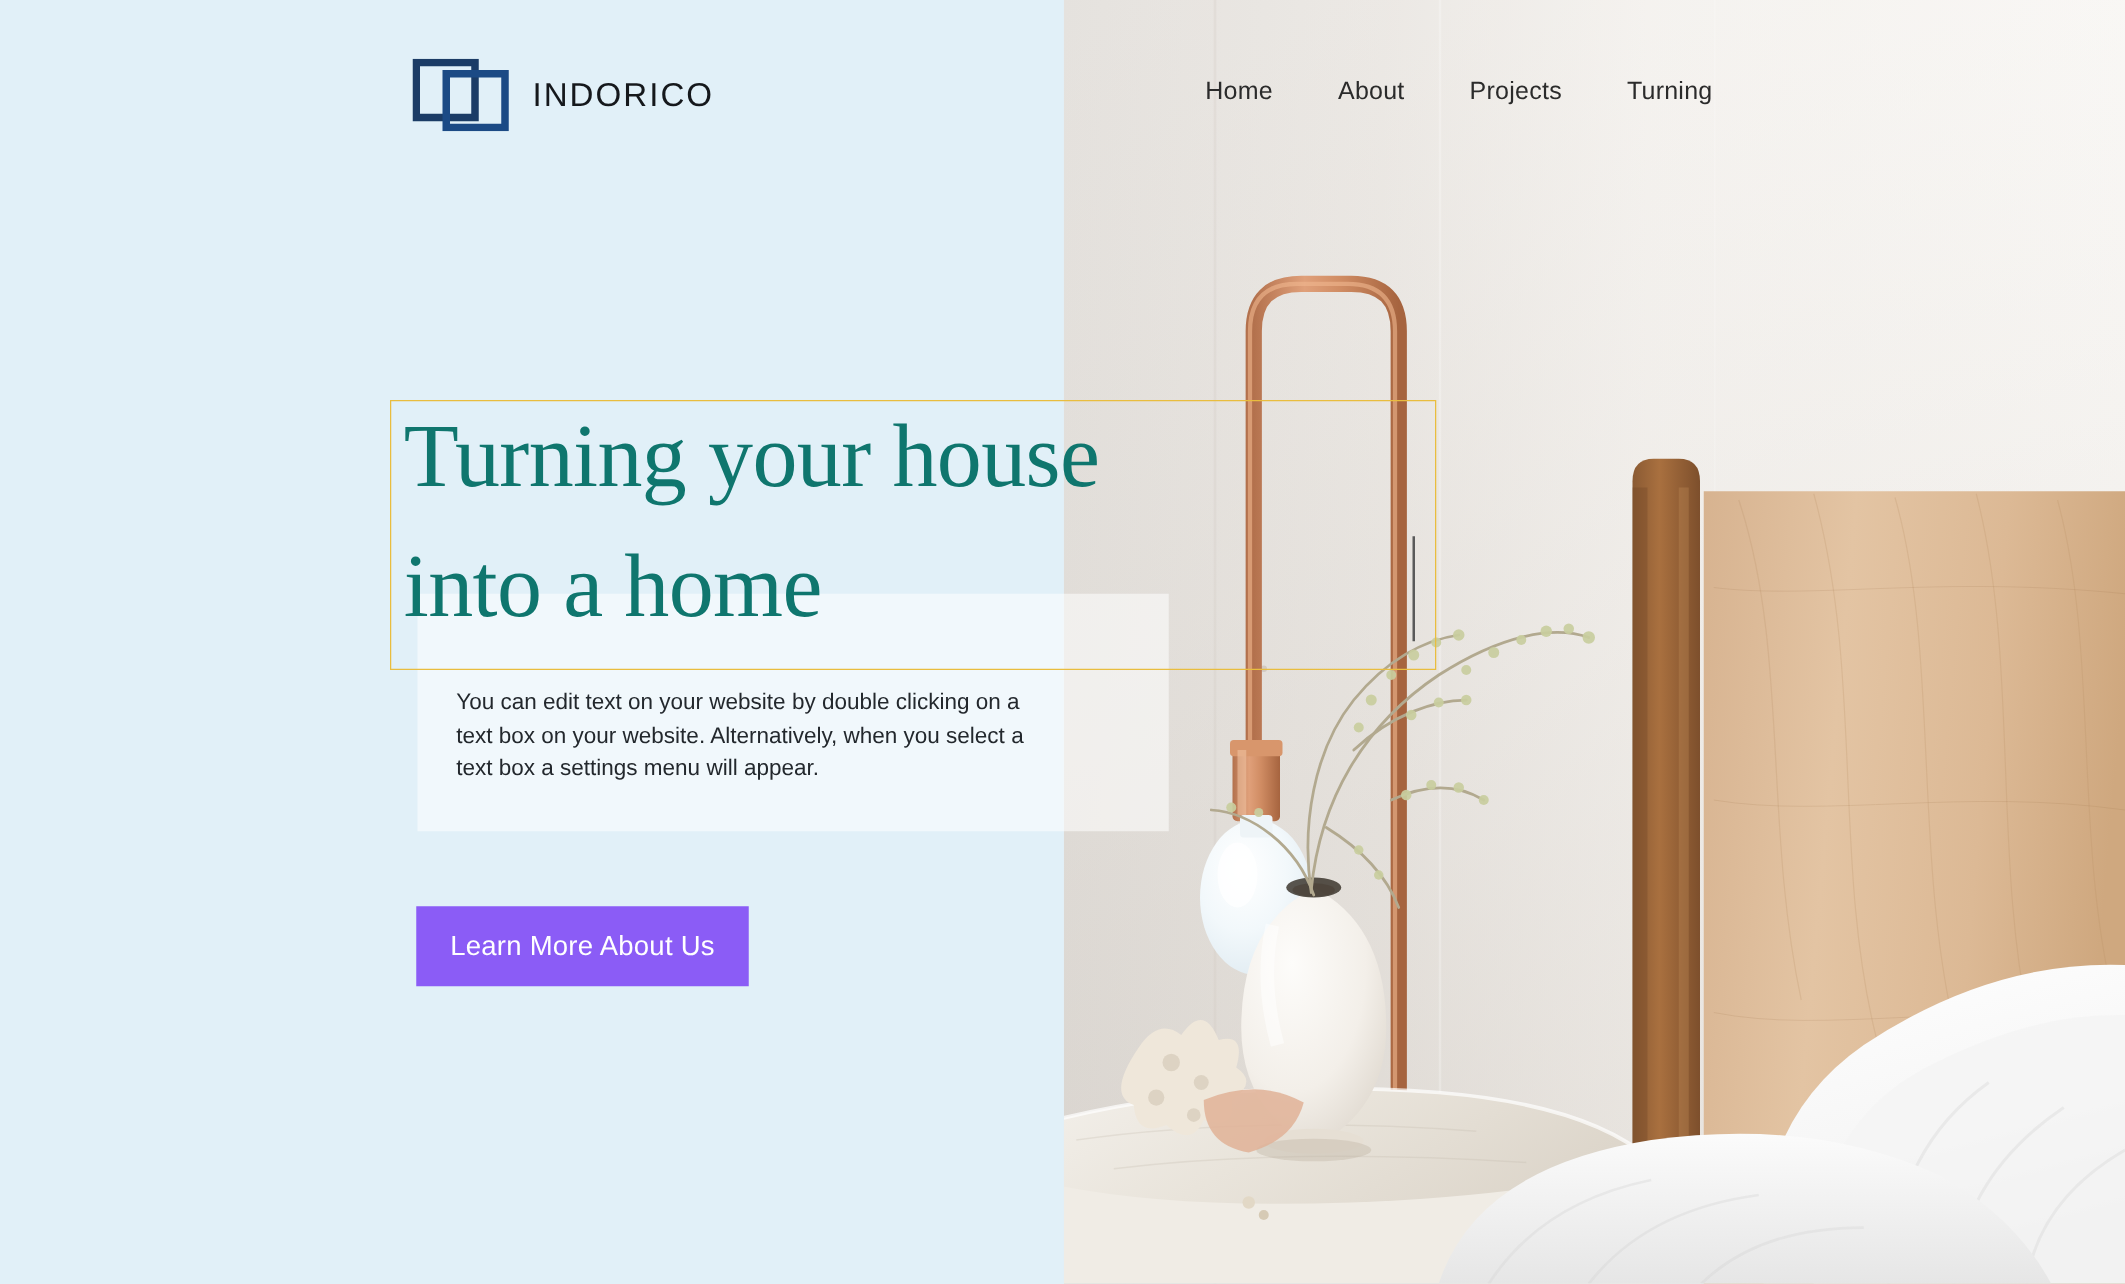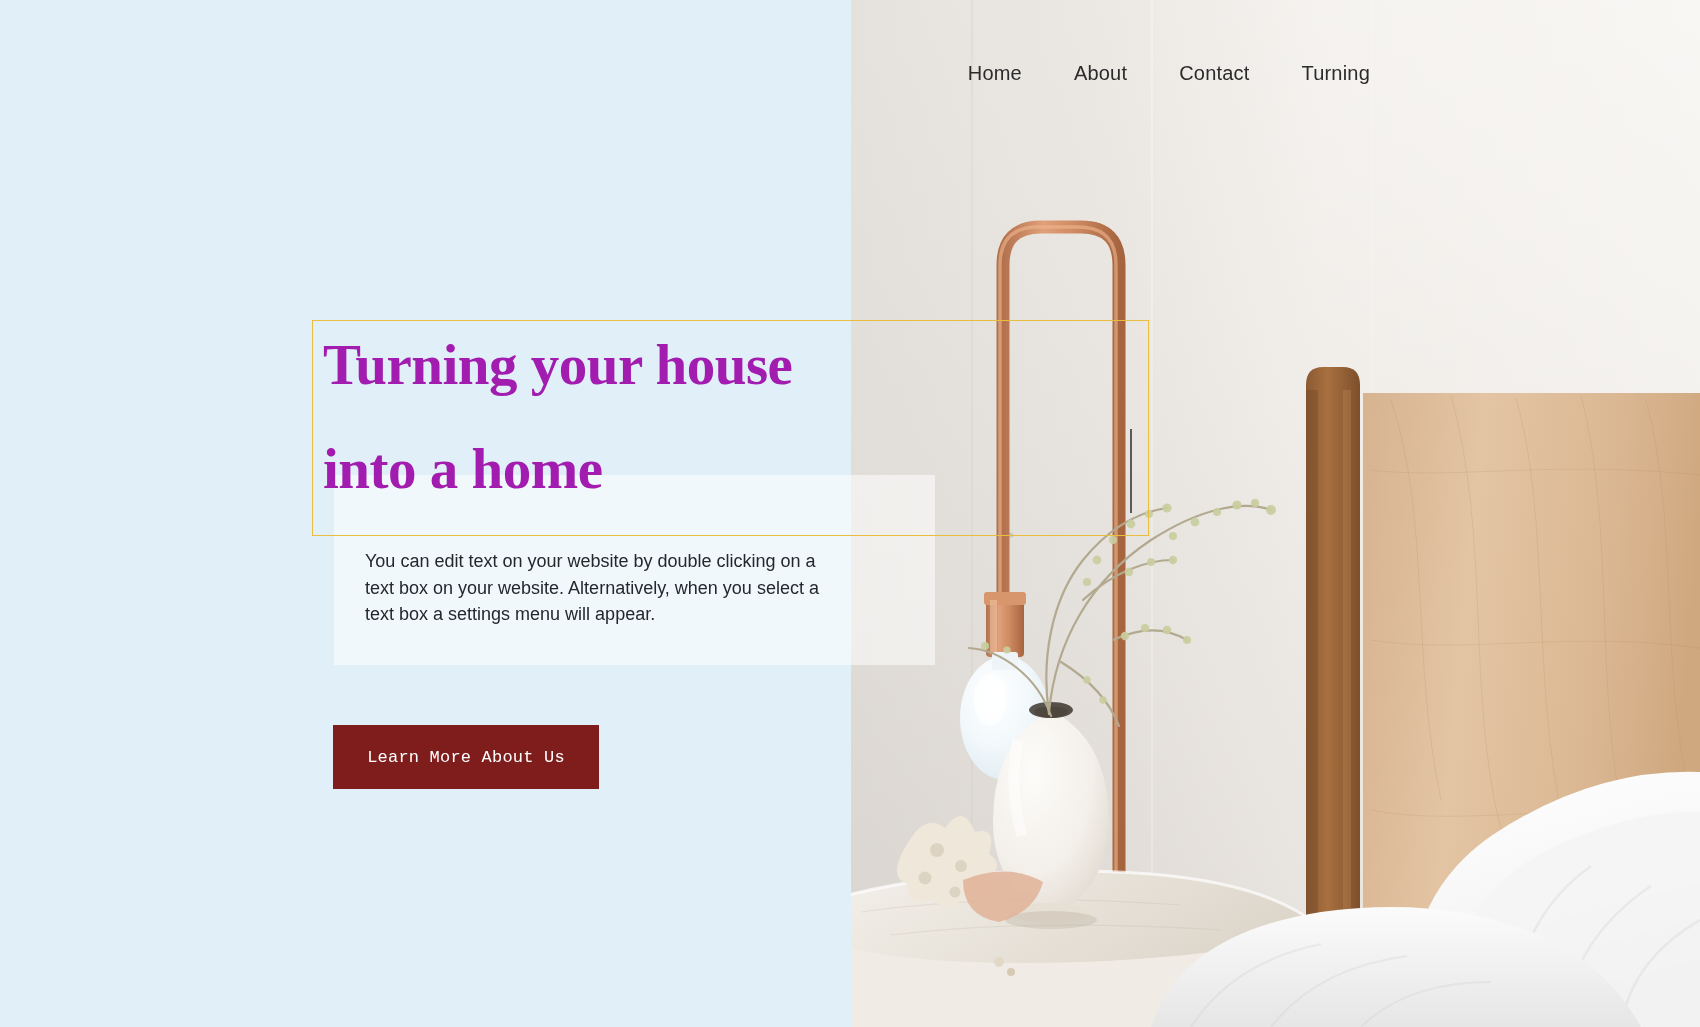--- a/index.html
+++ b/index.html
@@ -66,52 +66,52 @@
   
   .heading-box {
     position:absolute; left:312px; top:320px;
     width:837px; height:216px;
     border:1.5px solid #e9bd3e;
   }
   .heading-text {
     position:absolute; left:10px; top:-8px;
     width:820px;
     font-family:"Liberation Serif", serif;
-    font-weight:700;
-    font-size:57px;
+    font-weight:400;
+    font-size:72px;
     line-height:104px;
-    color:#a21caf;
+    color:#0f766e;
     letter-spacing:-0.5px;
     white-space:pre-line;
   }
   .caret {
     position:absolute; left:817px; top:108px;
     width:2px; height:84px; background:#5a5a5a;
   }
 
   .hero-para {
     position:absolute; left:365px; top:548px;
     width:460px;
     font-size:18px;
     line-height:26.6px;
     color:#23282d;
     white-space:pre-line;
   }
 
   .cta-button {
     position:absolute; left:333px; top:725px;
     width:266px; height:64px;
-    background:#7f1d1d;
+    background:#8b5cf6;
     border:none;
     color:#ffffff;
-    font-size:17px;
+    font-size:22px;
     letter-spacing:.2px;
     display:flex; align-items:center; justify-content:center;
     cursor:pointer;
-    font-family:Liberation Mono, monospace;
+    font-family:Liberation Sans, sans-serif;
   }
 </style>
 </head>
 <body>
 
 <div class="canvas">
 
   <div class="photo">
     <svg class="photo-svg" viewBox="0 0 849 1027" preserveAspectRatio="xMidYMid slice">
       <defs>
@@ -284,25 +284,34 @@
         <path d="M340 1027 Q382 962 470 944"></path>
         <path d="M420 1027 Q466 968 556 956"></path>
         <path d="M510 1027 Q556 982 640 982"></path>
       </g>
     </svg>
   </div>
 
   <div class="left-panel"></div>
 
   <div class="site-header">
+    <div class="logo-wrap">
+      <span class="logo-mark">
+        <svg width="78" height="58" viewBox="0 0 78 58">
+          <rect x="3" y="3" width="47" height="44" fill="none" stroke="#1b3c66" stroke-width="6"></rect>
+          <rect x="27" y="12" width="47" height="43" fill="none" stroke="#1b4a85" stroke-width="6"></rect>
+        </svg>
+      </span>
+      <span class="logo-text">INDORICO</span>
+    </div>
 
     <nav class="main-nav">
       <a class="nav-item">Home</a>
       <a class="nav-item">About</a>
-      <a class="nav-item">Contact</a>
+      <a class="nav-item">Projects</a>
       <a class="nav-item">Turning</a>
     </nav>
   </div>
 
   <div class="hero">
 
     <div class="para-panel"></div>
 
     <div class="heading-box">
       <div class="heading-text">Turning your house

